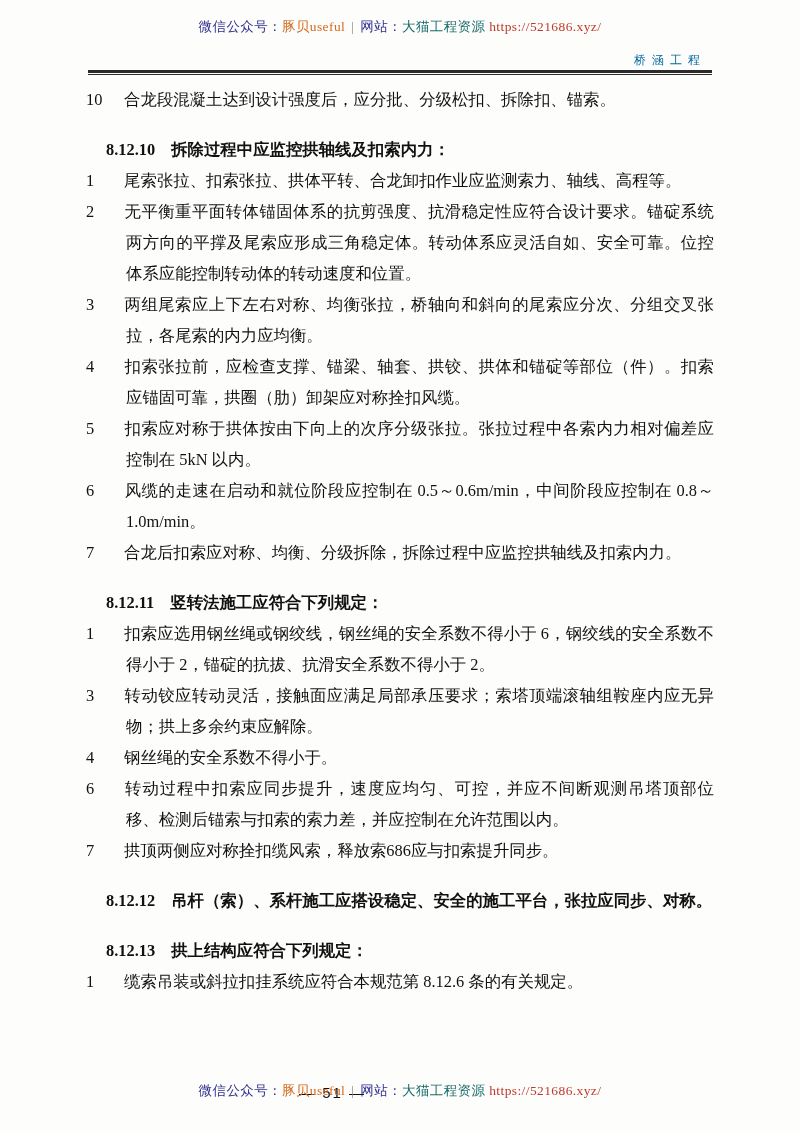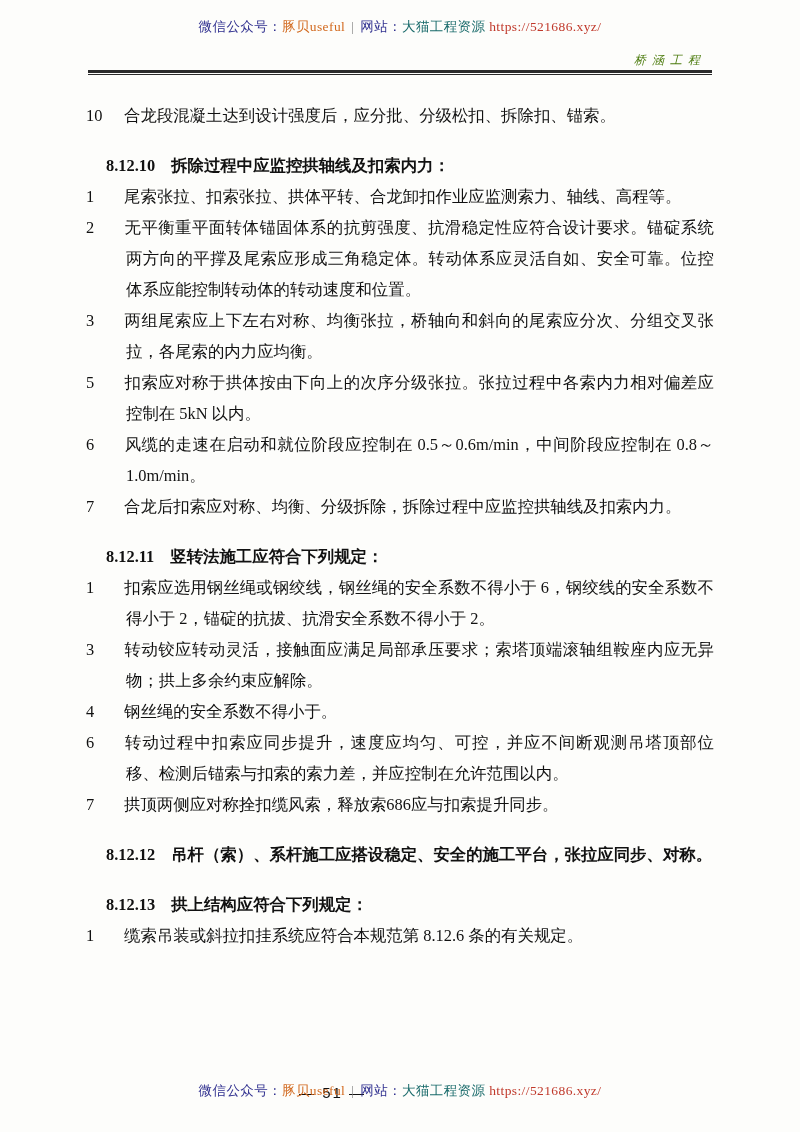--- a/index.html
+++ b/index.html
@@ -41,23 +41,22 @@
   .wm .val-teal { color: #1a6b6b; }
   .wm .url { color: #c0392b; }
 
   
   .hdr-title {
     position: absolute;
     right: 94px;
     top: 52px;
     font-family: "Liberation Serif", serif;
     font-size: 12px;
-    color: #4d7c0f;
+    color: #0369a1;
     letter-spacing: 6px;
-    font-style: italic;
   }
   .hdr-rule {
     position: absolute;
     left: 88px;
     top: 70px;
     width: 624px;
     height: 3px;
     background: #2b2b2b;
   }
   .hdr-rule:after {
@@ -67,21 +66,21 @@
     top: 4px;
     width: 624px;
     height: 1px;
     background: #2b2b2b;
   }
 
   
   .content {
     position: absolute;
     left: 88px;
-    top: 100px;
+    top: 84px;
     width: 626px;
     font-size: 16.4px;
     line-height: 31px;
     color: #111;
     text-align: justify;
   }
   .para {
     margin: 0;
     text-indent: 0;
   }
@@ -158,20 +157,24 @@
     <p class="para item">
       <span class="num latin">2</span>
       <span>无平衡重平面转体锚固体系的抗剪强度、抗滑稳定性应符合设计要求。锚碇系统两方向的平撑及尾索应形成三角稳定体。转动体系应灵活自如、安全可靠。位控体系应能控制转动体的转动速度和位置。</span>
     </p>
 
     <p class="para item">
       <span class="num latin">3</span>
       <span>两组尾索应上下左右对称、均衡张拉，桥轴向和斜向的尾索应分次、分组交叉张拉，各尾索的内力应均衡。</span>
     </p>
 
+    <p class="para item">
+      <span class="num latin">4</span>
+      <span>扣索张拉前，应检查支撑、锚梁、轴套、拱铰、拱体和锚碇等部位（件）。扣索应锚固可靠，拱圈（肋）卸架应对称拴扣风缆。</span>
+    </p>
 
     <p class="para item">
       <span class="num latin">5</span>
       <span>扣索应对称于拱体按由下向上的次序分级张拉。张拉过程中各索内力相对偏差应控制在 5kN 以内。</span>
     </p>
 
     <p class="para item">
       <span class="num latin">6</span>
       <span>风缆的走速在启动和就位阶段应控制在 0.5～0.6m/min，中间阶段应控制在 0.8～1.0m/min。</span>
     </p>

